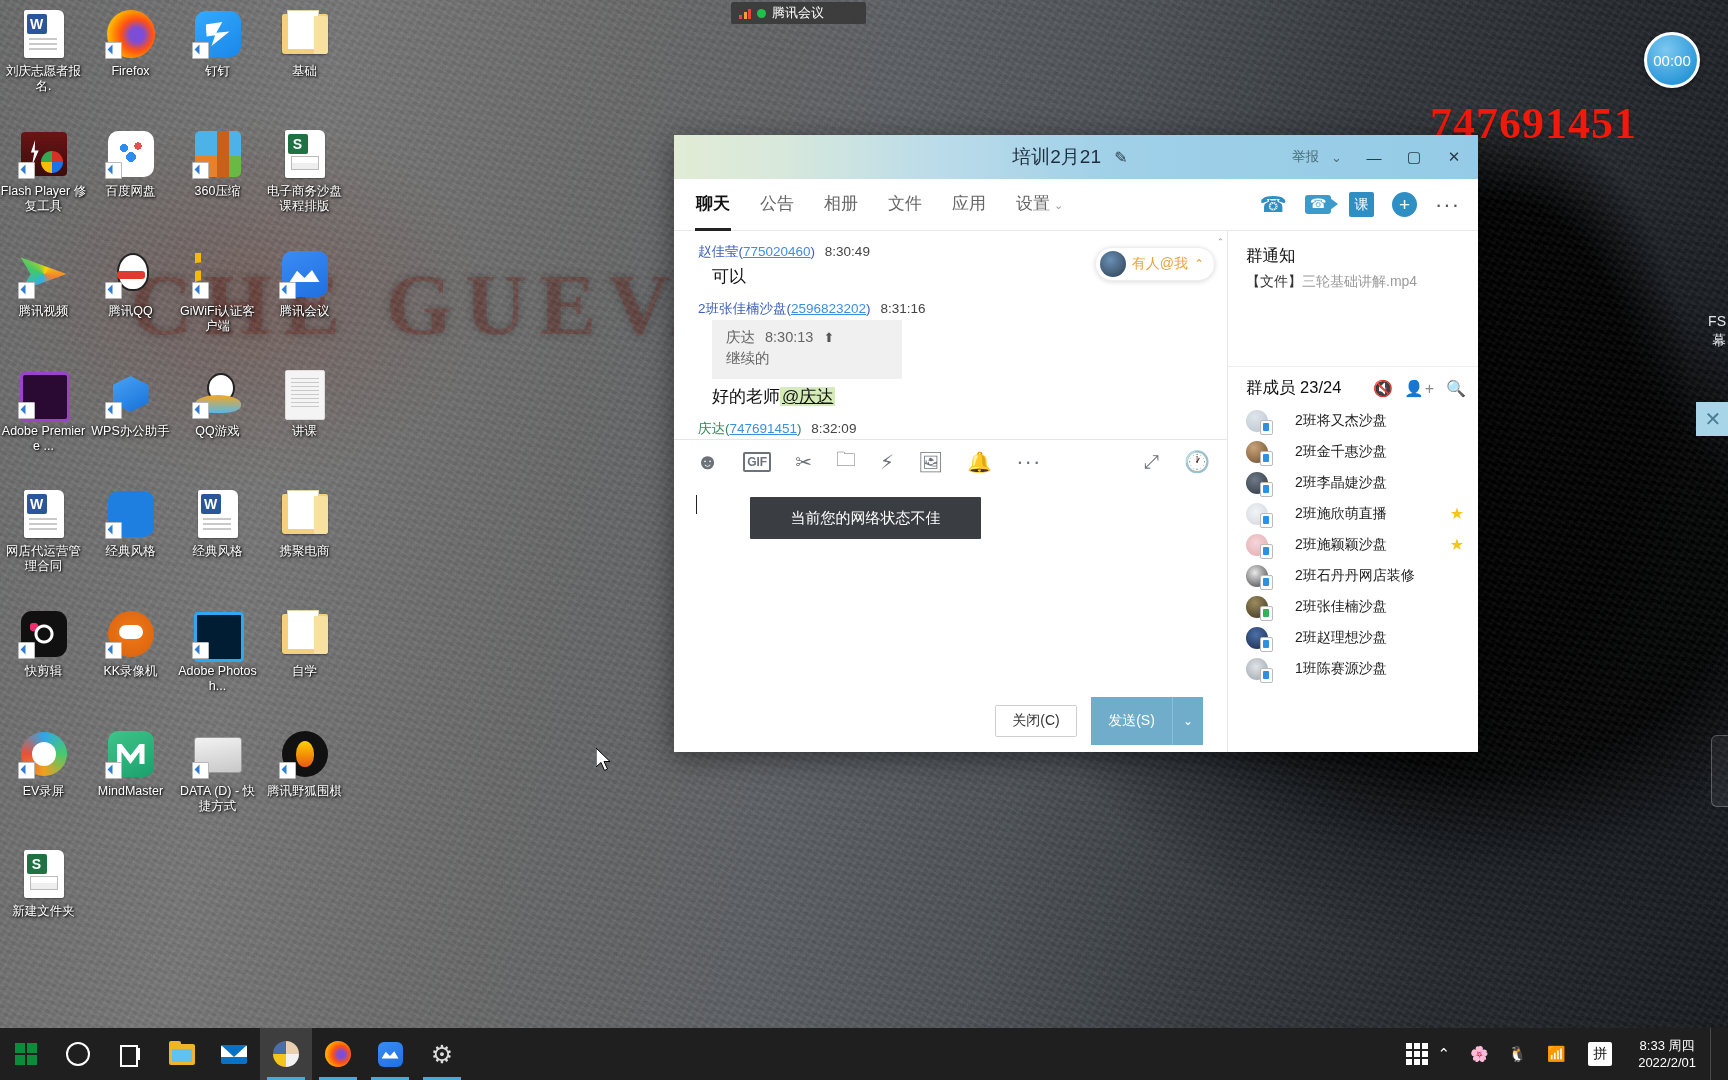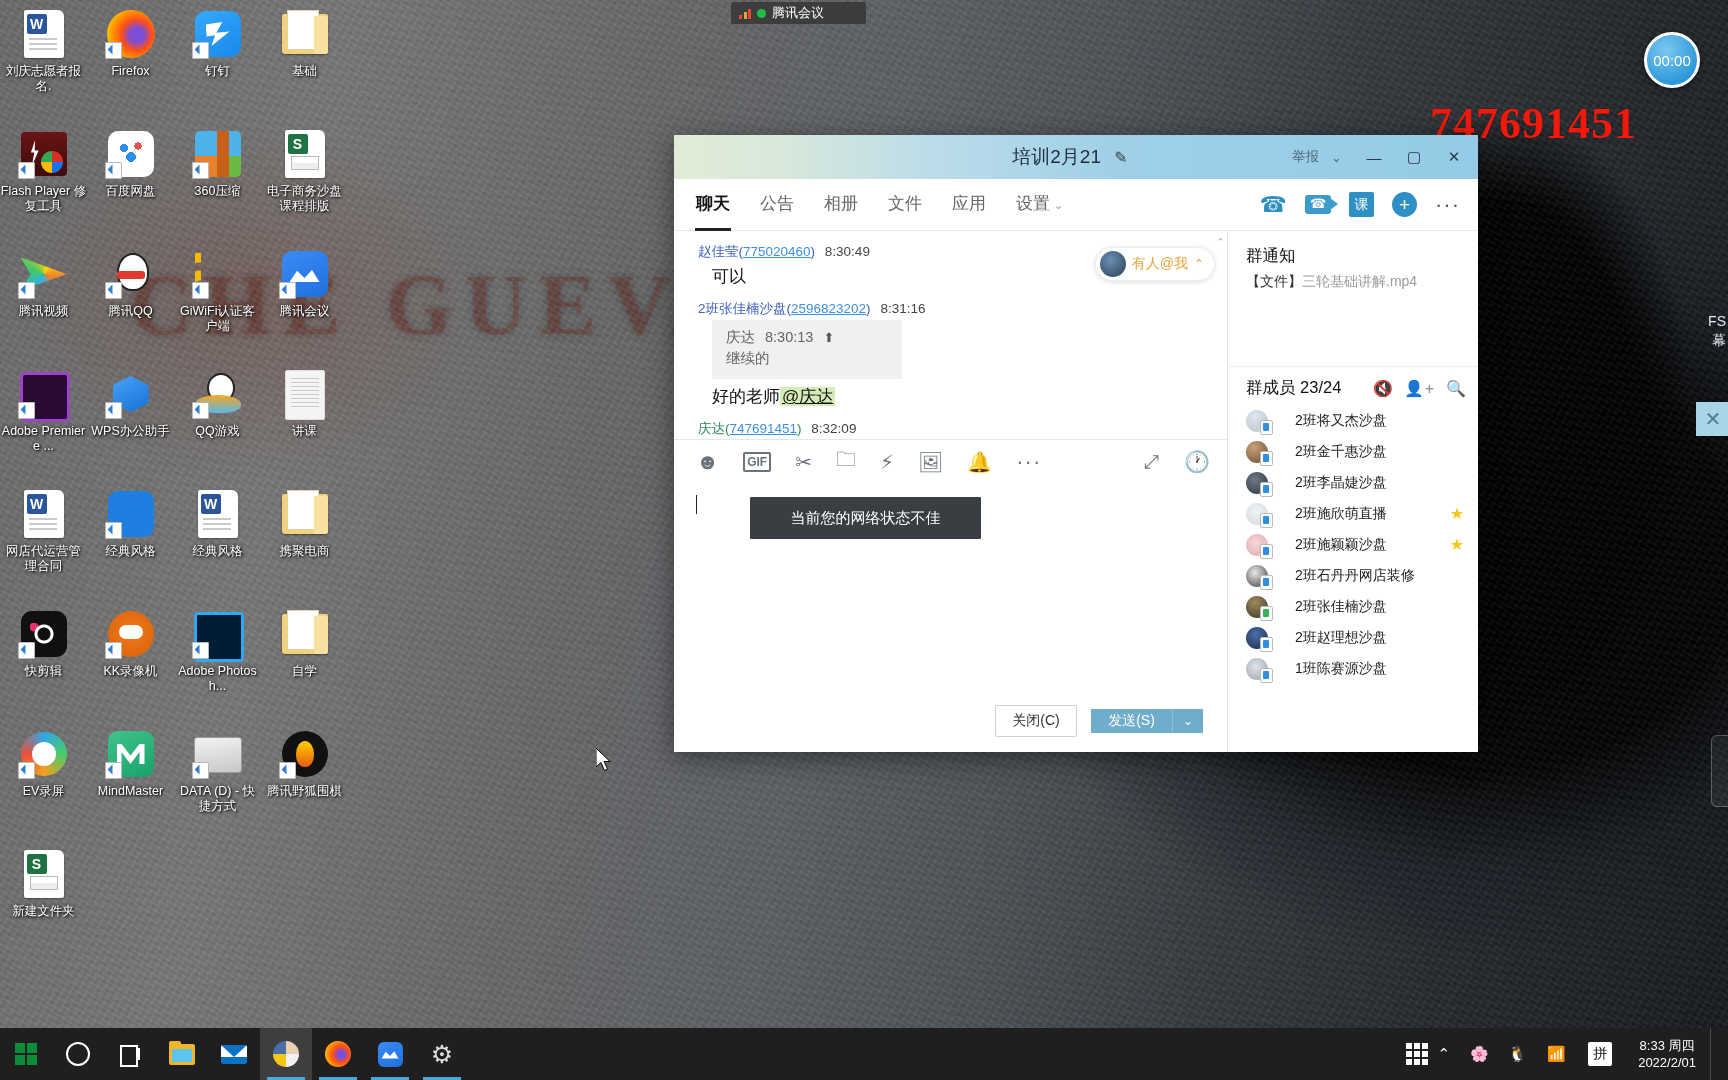--- a/index.html
+++ b/index.html
@@ -285,21 +285,21 @@
 
   
   #qq-footer{
     height:62px;flex:0 0 62px;display:flex;align-items:center;justify-content:flex-end;
     padding-right:24px;gap:14px;box-sizing:border-box;
   }
   #close-btn{
     width:82px;height:32px;border:1px solid #cfcfcf;background:#fff;border-radius:2px;
     font-size:14px;color:#333;cursor:pointer;font-family:inherit;
   }
-  #send-group{display:flex;height:24px;}
+  #send-group{display:flex;height:48px;}
   #send-btn{
     width:82px;background:#6fadcb;color:#fff;font-size:14px;border:none;cursor:pointer;
     font-family:inherit;border-right:1px solid #8cc0d8;
   }
   #send-chev{
     width:30px;background:#6fadcb;color:#fff;font-size:12px;display:flex;
     align-items:center;justify-content:center;cursor:pointer;
   }
 
   

